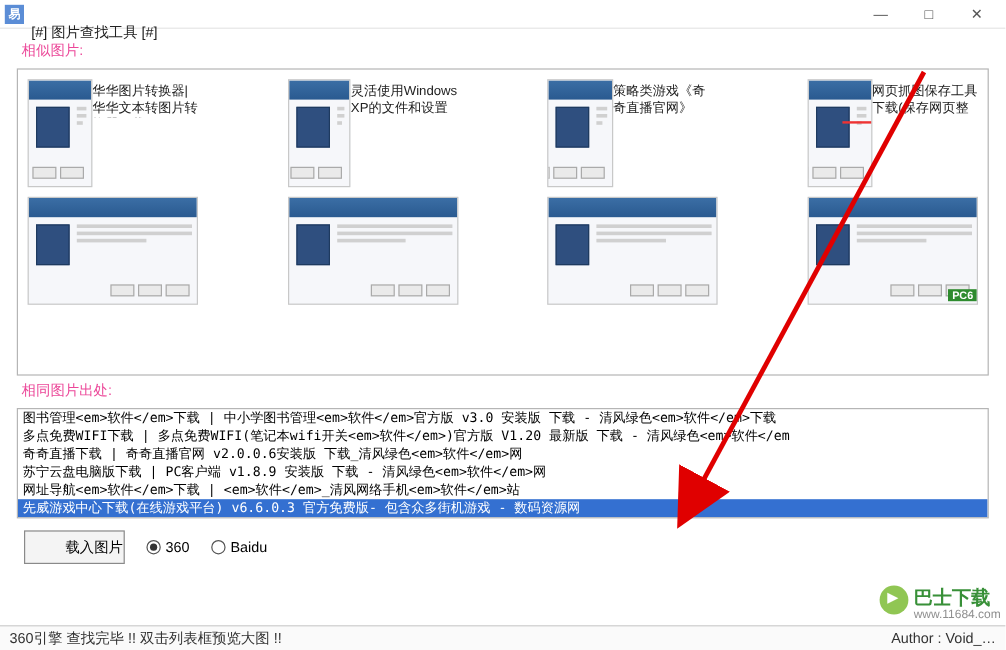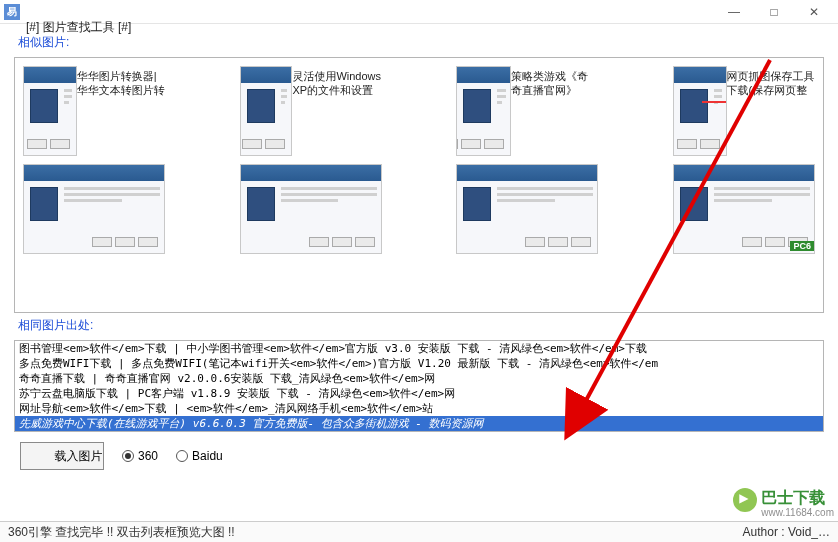--- a/index.html
+++ b/index.html
@@ -39,21 +39,21 @@
   align-items: center;
   justify-content: center;
   color: #555;
   font-size: 12px;
 }
 .content {
   padding: 6px 14px 0 14px;
 }
 .section-label {
   font-size: 12px;
-  color: #1d4ed8;
+  color: #ec4899;
   margin: 4px 0 6px 4px;
 }
 .thumb-panel {
   border: 1px solid #b5b5b5;
   padding: 8px;
   height: 256px;
   overflow: hidden;
 }
 .thumb-row {
   display: flex;
@@ -155,21 +155,20 @@
   font-family: SimSun, monospace;
 }
 .result-line {
   padding: 0 4px;
   white-space: nowrap;
   overflow: hidden;
 }
 .result-line.selected {
   background: #3470d1;
   color: #fff;
-  font-style: italic;
 }
 .bottom-bar {
   display: flex;
   align-items: center;
   gap: 18px;
   margin-top: 10px;
   padding-left: 6px;
 }
 .load-btn {
   width: 84px;

